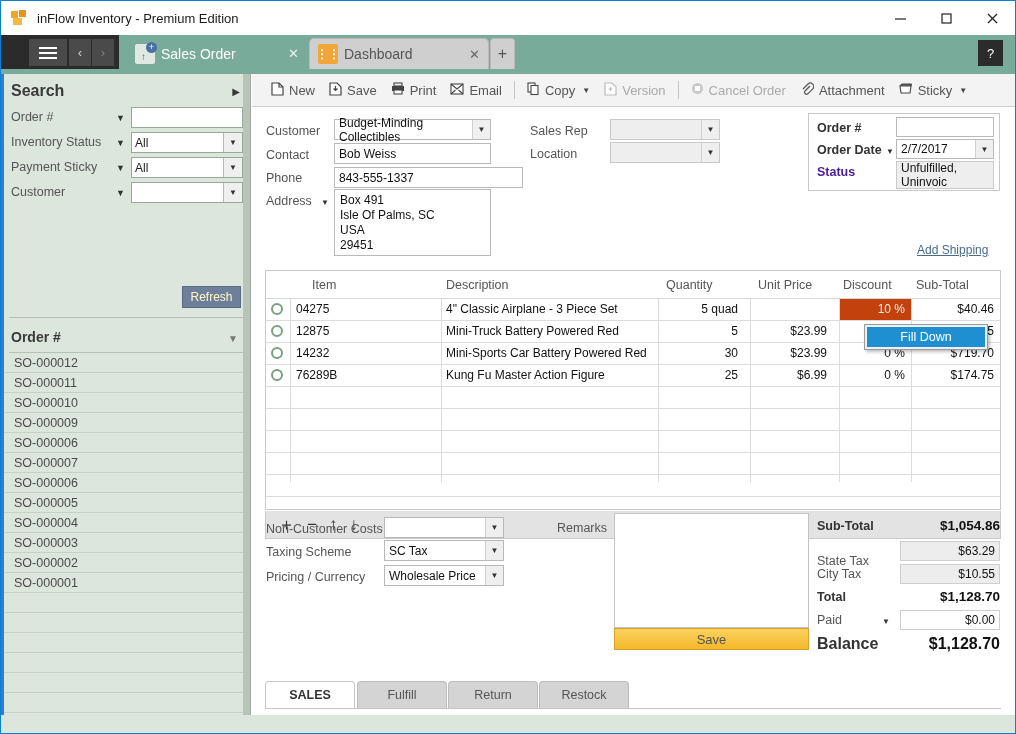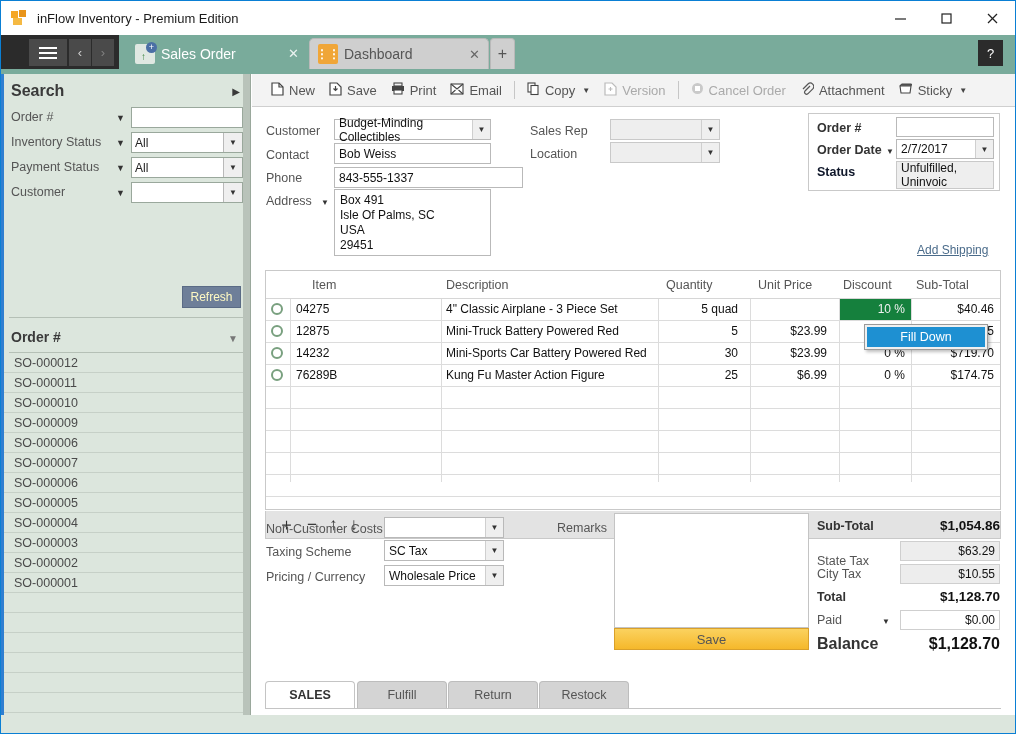--- a/index.html
+++ b/index.html
@@ -228,21 +228,21 @@
     position: absolute; left: 5px; top: 4px; width: 12px; height: 12px;
     border: 2px solid #79a07f; border-radius: 50%;
   }
   .gridtoolbar {
     position: absolute; left: 13px; top: 404px; width: 736px; height: 28px;
     background: #e3e3e3; border: 1px solid #c9c9c9; border-top: none;
     display: flex; align-items: center; gap: 12px; padding-left: 12px;
     font-size: 17px; color: #333;
   }
   .selcell {
-    position: absolute; background: #15803d;
+    position: absolute; background: #c2410c;
   }
   .selcell .txt { color: #f2f2f2; }
   .ctxmenu {
     position: absolute; left: 863px; top: 323px; width: 124px; height: 26px;
     background: #f0f0f0; border: 1px solid #9a9a9a;
     box-shadow: 2px 2px 3px rgba(0,0,0,.25);
     padding: 2px;
     z-index: 50;
   }
   .ctxitem {
@@ -389,21 +389,21 @@
     <div class="frow" style="top:58px;width:230px;">
       <div class="flabel">Inventory Status</div>
       <div class="fcaret" style="left:105px;">▼</div>
       <div class="fbox" style="left:120px;top:0;width:112px;">
         <span>All</span>
         <span class="dd">▼</span>
       </div>
     </div>
 
     <div class="frow" style="top:83px;width:230px;">
-      <div class="flabel">Payment Status</div>
+      <div class="flabel">Payment Sticky</div>
       <div class="fcaret" style="left:105px;">▼</div>
       <div class="fbox" style="left:120px;top:0;width:112px;">
         <span>All</span>
         <span class="dd">▼</span>
       </div>
     </div>
 
     <div class="frow" style="top:108px;width:230px;">
       <div class="flabel">Customer</div>
       <div class="fcaret" style="left:105px;">▼</div>
@@ -569,21 +569,21 @@
     <div class="hdr-label" style="left:565px;top:14px;font-weight:bold;color:#333;">Order #</div>
     <div class="hdr-box" style="left:644px;top:10px;width:98px;height:20px;"></div>
 
     <div class="hdr-label" style="left:565px;top:36px;font-weight:bold;color:#333;">Order Date</div>
     <div class="smallcaret" style="left:634px;top:40px;">▼</div>
     <div class="hdr-box" style="left:644px;top:32px;width:98px;height:20px;">
       <span>2/7/2017</span>
       <span class="dd">▼</span>
     </div>
 
-    <div class="hdr-label" style="left:565px;top:58px;font-weight:bold;color:#0f172a;">Status</div>
+    <div class="hdr-label" style="left:565px;top:58px;font-weight:bold;color:#4c1d95;">Status</div>
     <div class="hdr-box gray" style="left:644px;top:54px;width:98px;height:28px;overflow:hidden;">Unfulfilled, Uninvoic</div>
 
     <div class="add-shipping">Add Shipping</div>
 
     <div class="grid">
       <div class="grid-head">
         <div class="gh" style="left:46px;">Item</div>
         <div class="gh" style="left:180px;">Description</div>
         <div class="gh" style="left:400px;">Quantity</div>
         <div class="gh" style="left:492px;">Unit Price</div>

